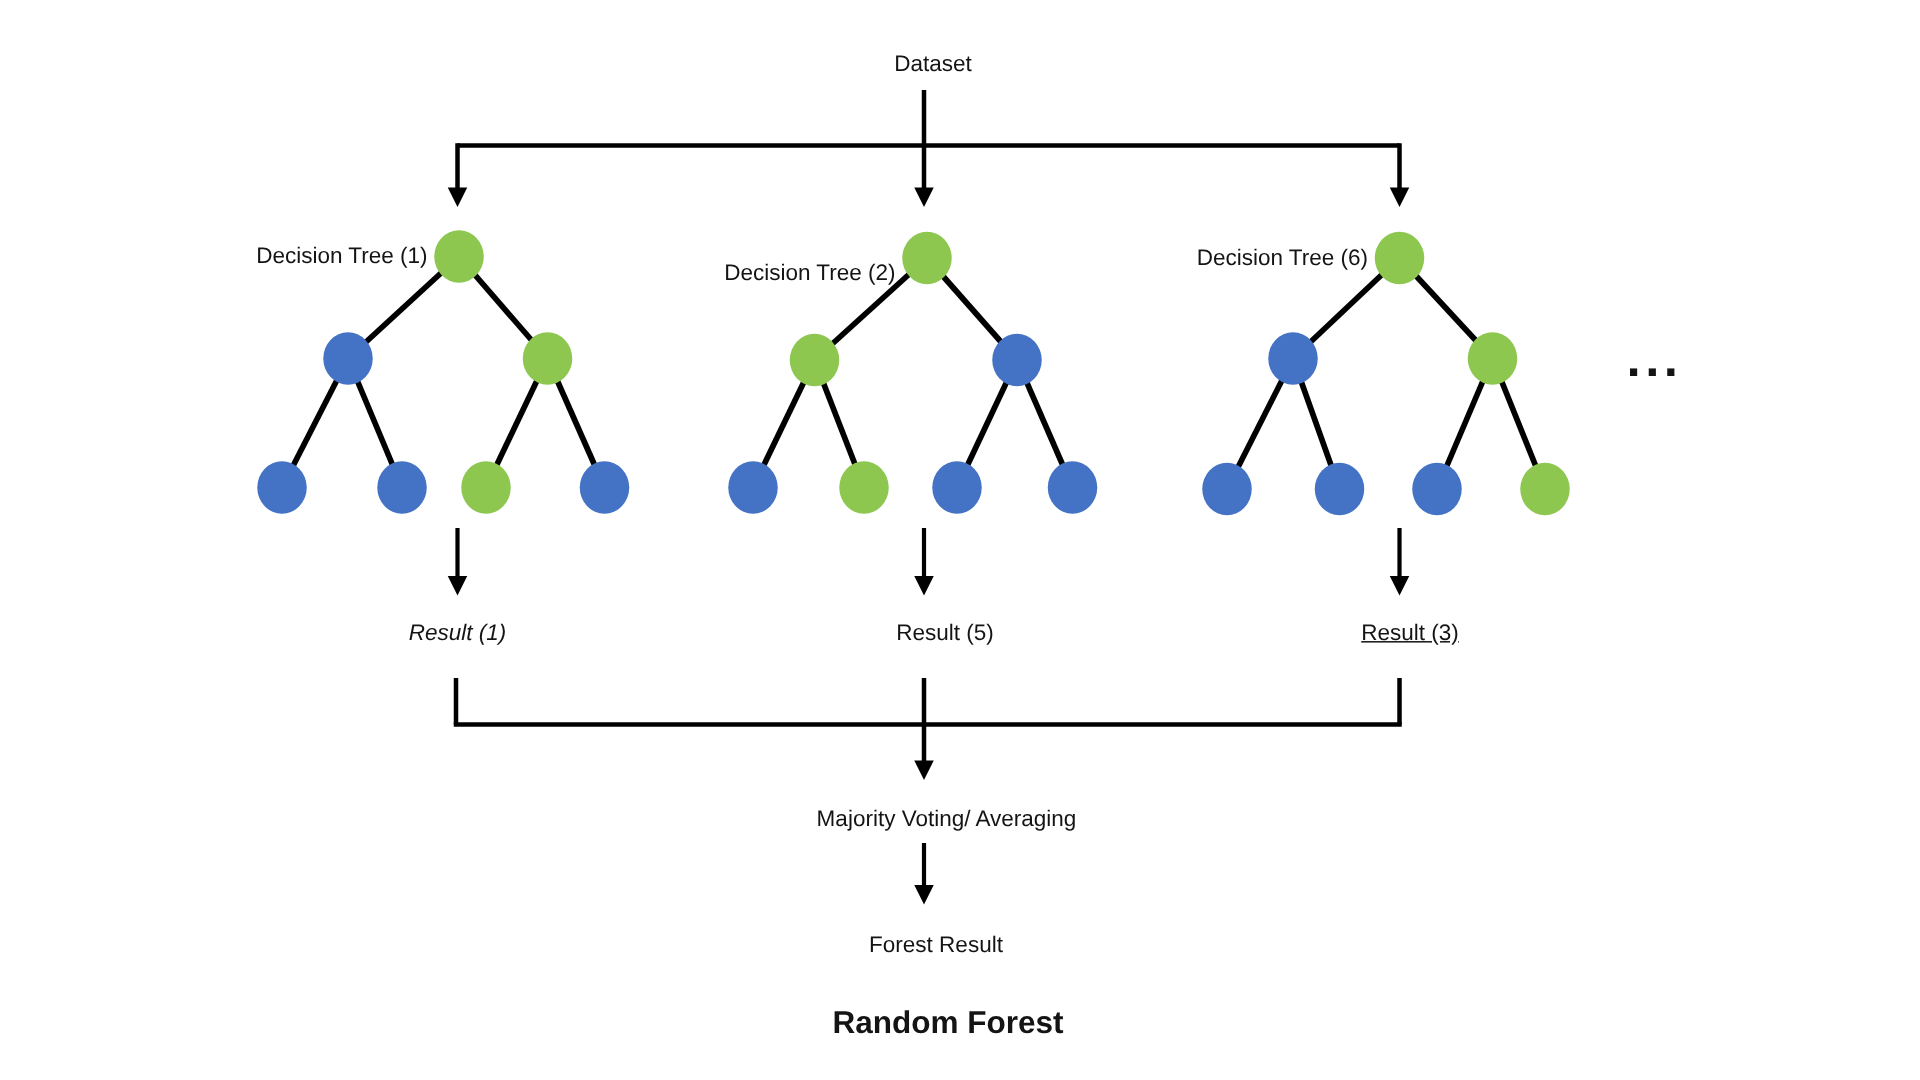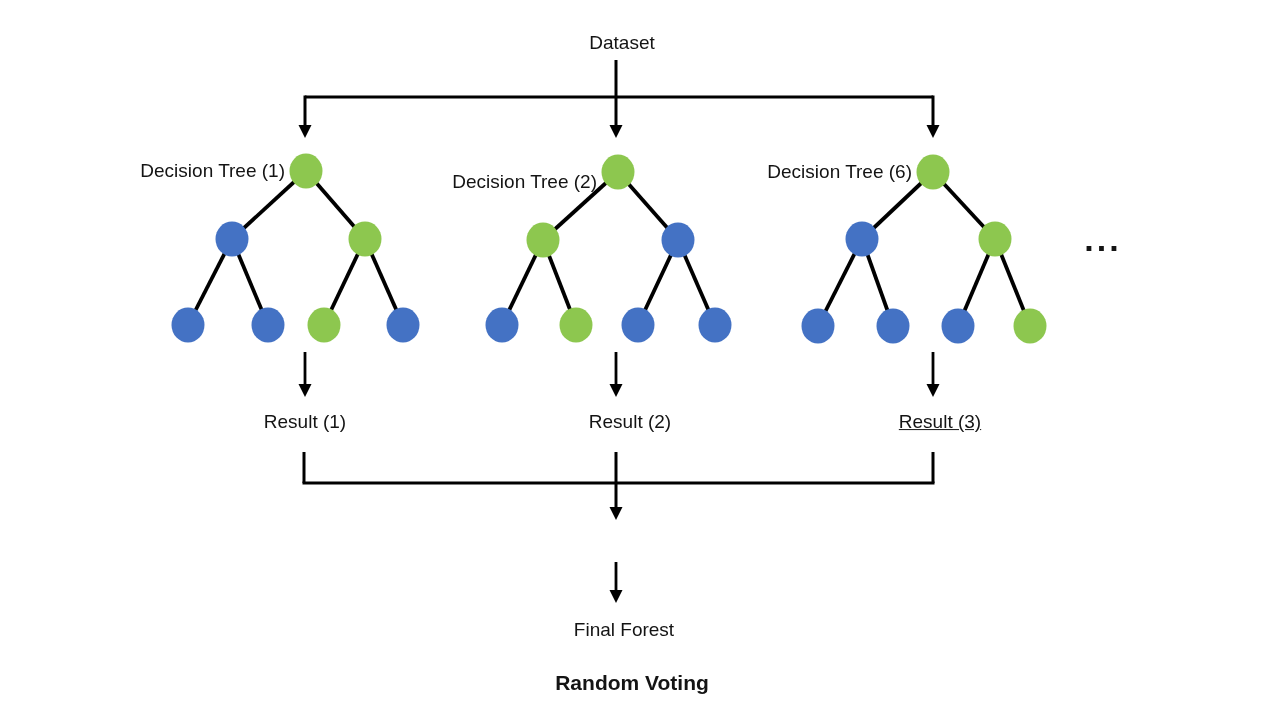--- a/index.html
+++ b/index.html
@@ -3,21 +3,21 @@
 <meta charset="utf-8">
 <style>
   html,body{margin:0;padding:0;background:#fff;}
   .canvas{
     position:relative;width:1280px;height:720px;background:#ffffff;
     font-family:"Liberation Sans",sans-serif;color:#141414;overflow:hidden;
   }
   .canvas svg{position:absolute;left:0;top:0;}
   .lbl{
     position:absolute;transform:translate(-50%,-50%);
-    white-space:nowrap;font-size:19px;line-height:1.15;
+    white-space:nowrap;font-size:15px;line-height:1.15;
   }
   .lbl.right-anchor{transform:translate(-100%,-50%);}
   .lbl.title{font-weight:bold;font-size:21px;}
   .lbl.ellipsis{font-weight:bold;font-size:34px;letter-spacing:3px;}
 </style>
 </head>
 <body>
 
 <div class="canvas">
   <svg id="diagram" width="1280" height="720" viewBox="0 0 1280 720">
@@ -91,26 +91,27 @@
       <g>
         <line x1="616" y1="562" x2="616" y2="592" stroke="#000000" stroke-width="2.8"></line>
         <polygon points="609.5,590 622.5,590 616,603" fill="#000000"></polygon>
       </g>
     </svg>
 
   <div class="lbl" style="left:622px;top:43px;">Dataset</div>
 
   <div id="tree-labels">
       <div class="lbl right-anchor" style="left: 285px; top: 171px;">Decision Tree (1)</div>
-      <div class="lbl" style="left: 305px; top: 422px;">Result (1)</div>
+      <div class="lbl" style="left: 305px; top: 422px; font-style: italic;">Result (1)</div>
       <div class="lbl right-anchor" style="left: 597px; top: 182px;">Decision Tree (2)</div>
-      <div class="lbl" style="left: 630px; top: 422px;">Result (2)</div>
+      <div class="lbl" style="left: 630px; top: 422px;">Result (5)</div>
       <div class="lbl right-anchor" style="left: 912px; top: 172px;">Decision Tree (6)</div>
       <div class="lbl" style="left: 940px; top: 422px; text-decoration: underline;">Result (3)</div>
     </div>
 
   <div class="lbl ellipsis" style="left:1103px;top:240px;">...</div>
 
+  <div class="lbl" style="left:631px;top:546px;">Majority Voting/ Averaging</div>
 
-  <div class="lbl" style="left:624px;top:630px;">Final Forest</div>
+  <div class="lbl" style="left:624px;top:630px;">Forest Result</div>
 
-  <div class="lbl title" style="left:632px;top:683px;">Random Voting</div>
+  <div class="lbl title" style="left:632px;top:683px;">Random Forest</div>
 </div>
 
 </body></html>

